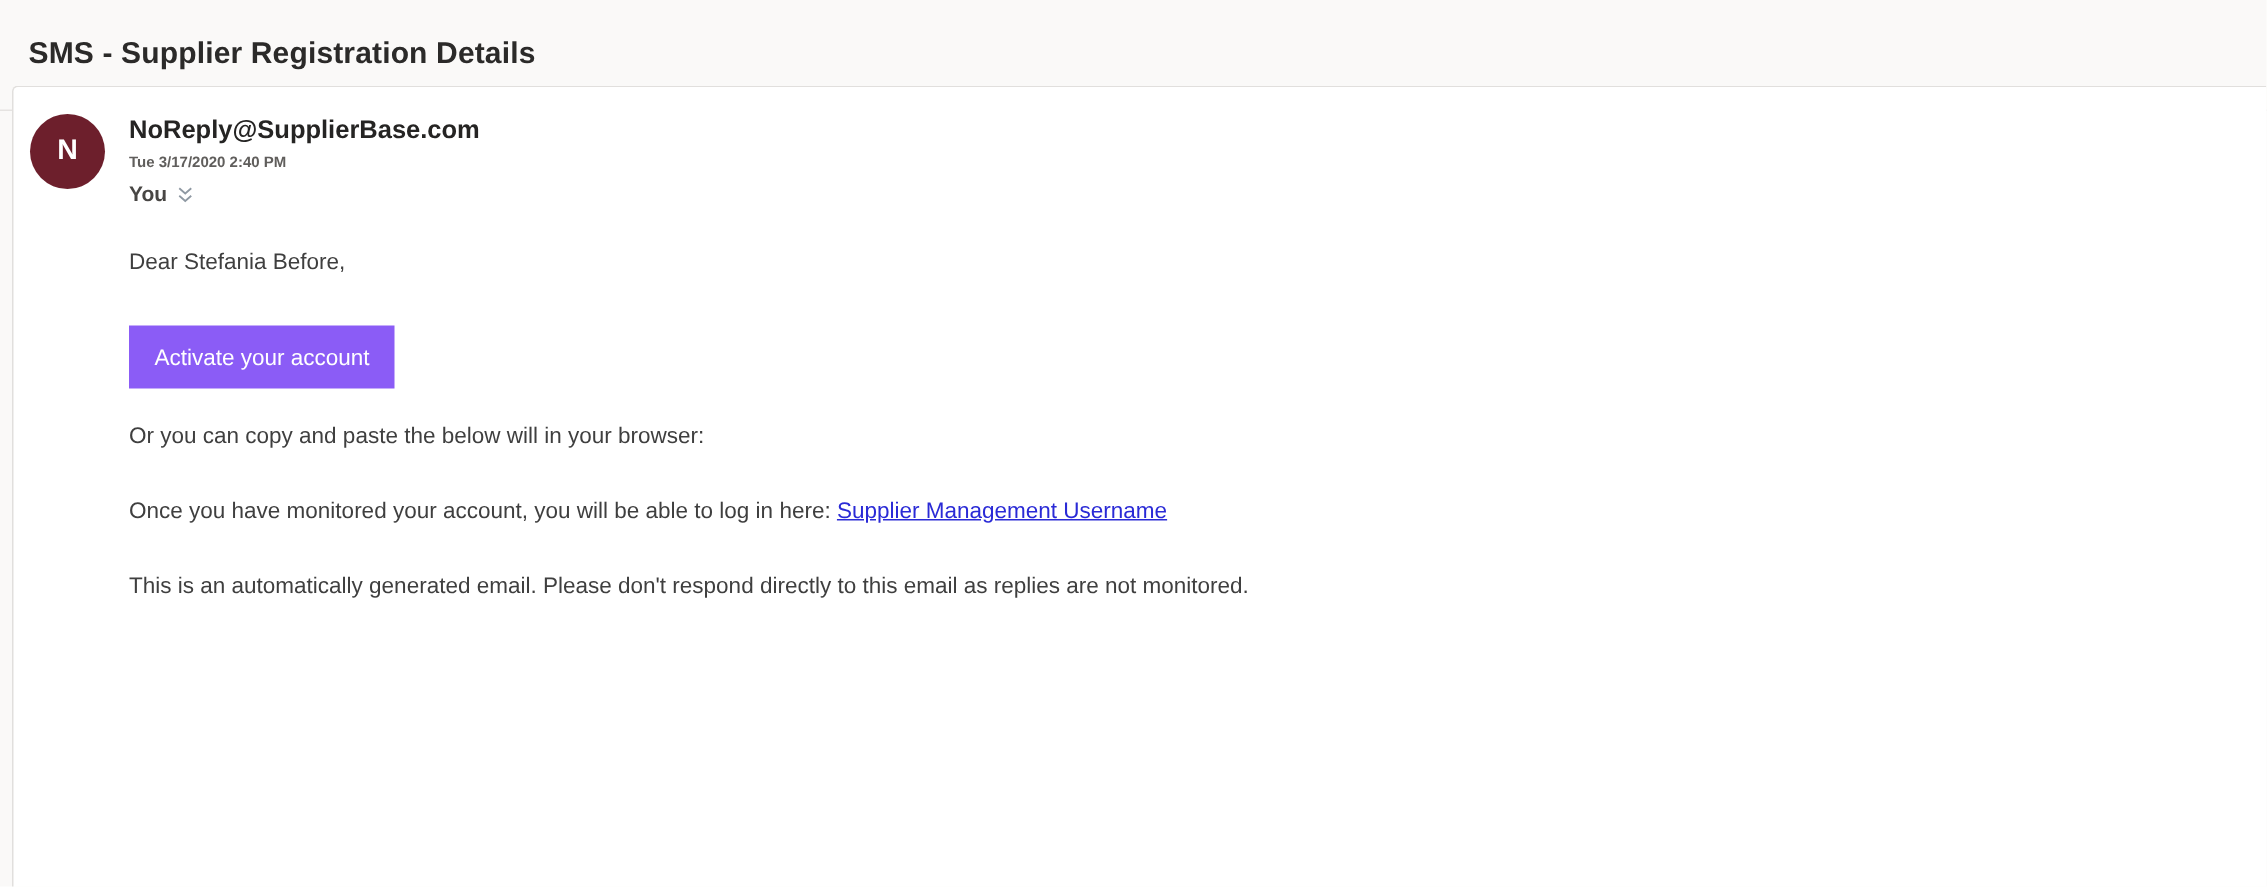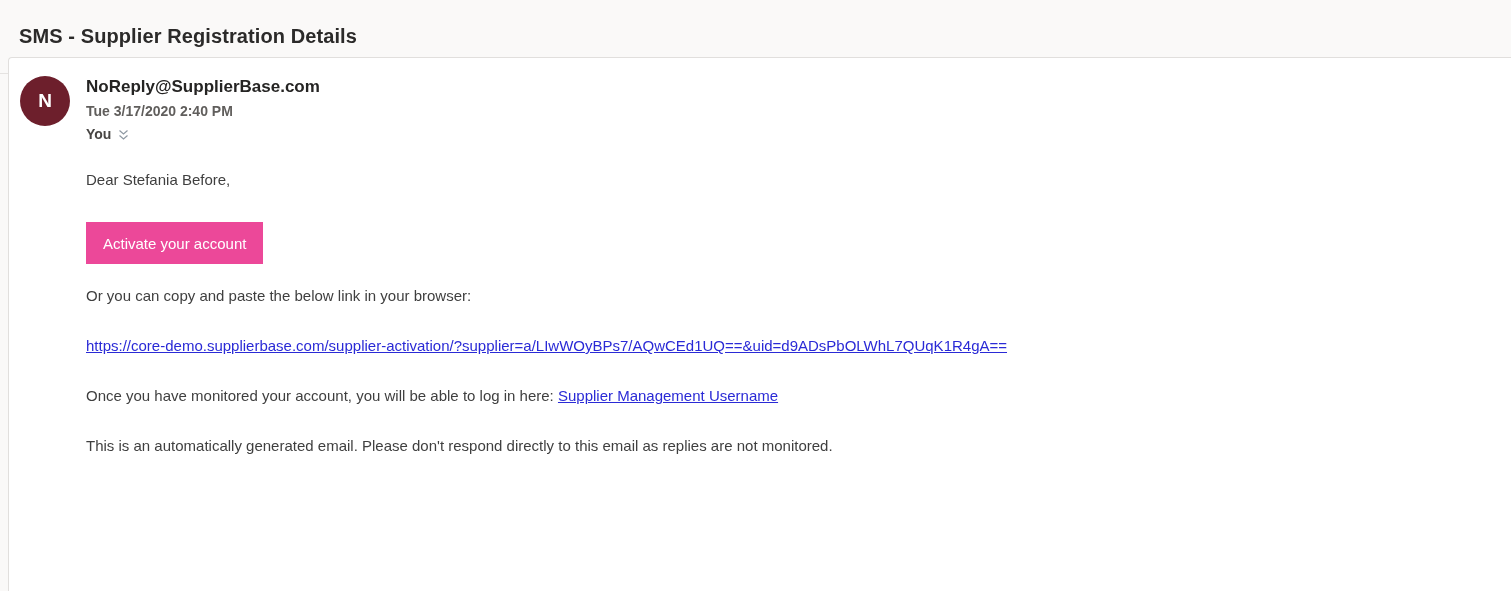--- a/index.html
+++ b/index.html
@@ -54,21 +54,21 @@
     font-size: 19px;
     font-weight: 700;
     display: flex;
     align-items: center;
     justify-content: center;
     flex: 0 0 auto;
     cursor: pointer;
   }
   .hdr-text { margin-left: 16px; padding-top: 1px; font-weight: bold; }
   .sender { font-size: 17px; color: #252423; cursor: pointer; }
-  .received { font-size: 14px; color: #605e5c; margin-top: 6px; }
+  .received { font-size: 10px; color: #605e5c; margin-top: 6px; }
   .you-row {
     font-size: 14px;
     color: #484644;
     margin-top: 7px;
     display: flex;
     align-items: center;
     gap: 6px;
     cursor: pointer;
     width: max-content;
   }
@@ -80,21 +80,21 @@
     margin-top: 29px;
     font-size: 15px;
     color: #3f3f3f;
     padding-right: 16px;
   }
   .body-col p { margin: 0; line-height: 17px; }
   .greeting { margin-bottom: 34px !important; }
   .intro { margin-bottom: 28px !important; white-space: nowrap; }
   .activate-btn {
     display: inline-block;
-    background: #ec4899;
+    background: #8b5cf6;
     color: #ffffff;
     border: none;
     font-family: "Liberation Sans", sans-serif;
     font-size: 15px;
     height: 42px;
     padding: 0 17px;
     margin-bottom: 23px;
     cursor: pointer;
   }
   .copy-line { margin-bottom: 33px !important; }
@@ -133,25 +133,22 @@
       </div>
     </div>
   </div>
 
   <div class="body-col">
     <p class="greeting">Dear Stefania Before,</p>
 
 
     <button class="activate-btn">Activate your account</button>
 
-    <p class="copy-line">Or you can copy and paste the below link in your browser:</p>
+    <p class="copy-line">Or you can copy and paste the below will in your browser:</p>
 
-    <p class="url-line">
-      <a class="body-link" href="#" title="https://core-demo.supplierbase.com/supplier-activation/?supplier=a/LIwWOyBPs7/AQwCEd1UQ==&amp;uid=d9ADsPbOLWhL7QUqK1R4gA==">https://core-demo.supplierbase.com/supplier-activation/?supplier=a/LIwWOyBPs7/AQwCEd1UQ==&amp;uid=d9ADsPbOLWhL7QUqK1R4gA==</a>
-    </p>
 
 
     <p class="once-line">
       <span>Once you have monitored your account, you will be able to log in here: </span><a class="body-link" href="#">Supplier Management Username</a>
     </p>
 
     <p class="footer-line">This is an automatically generated email. Please don't respond directly to this email as replies are not monitored.</p>
   </div>
 
 </div>

